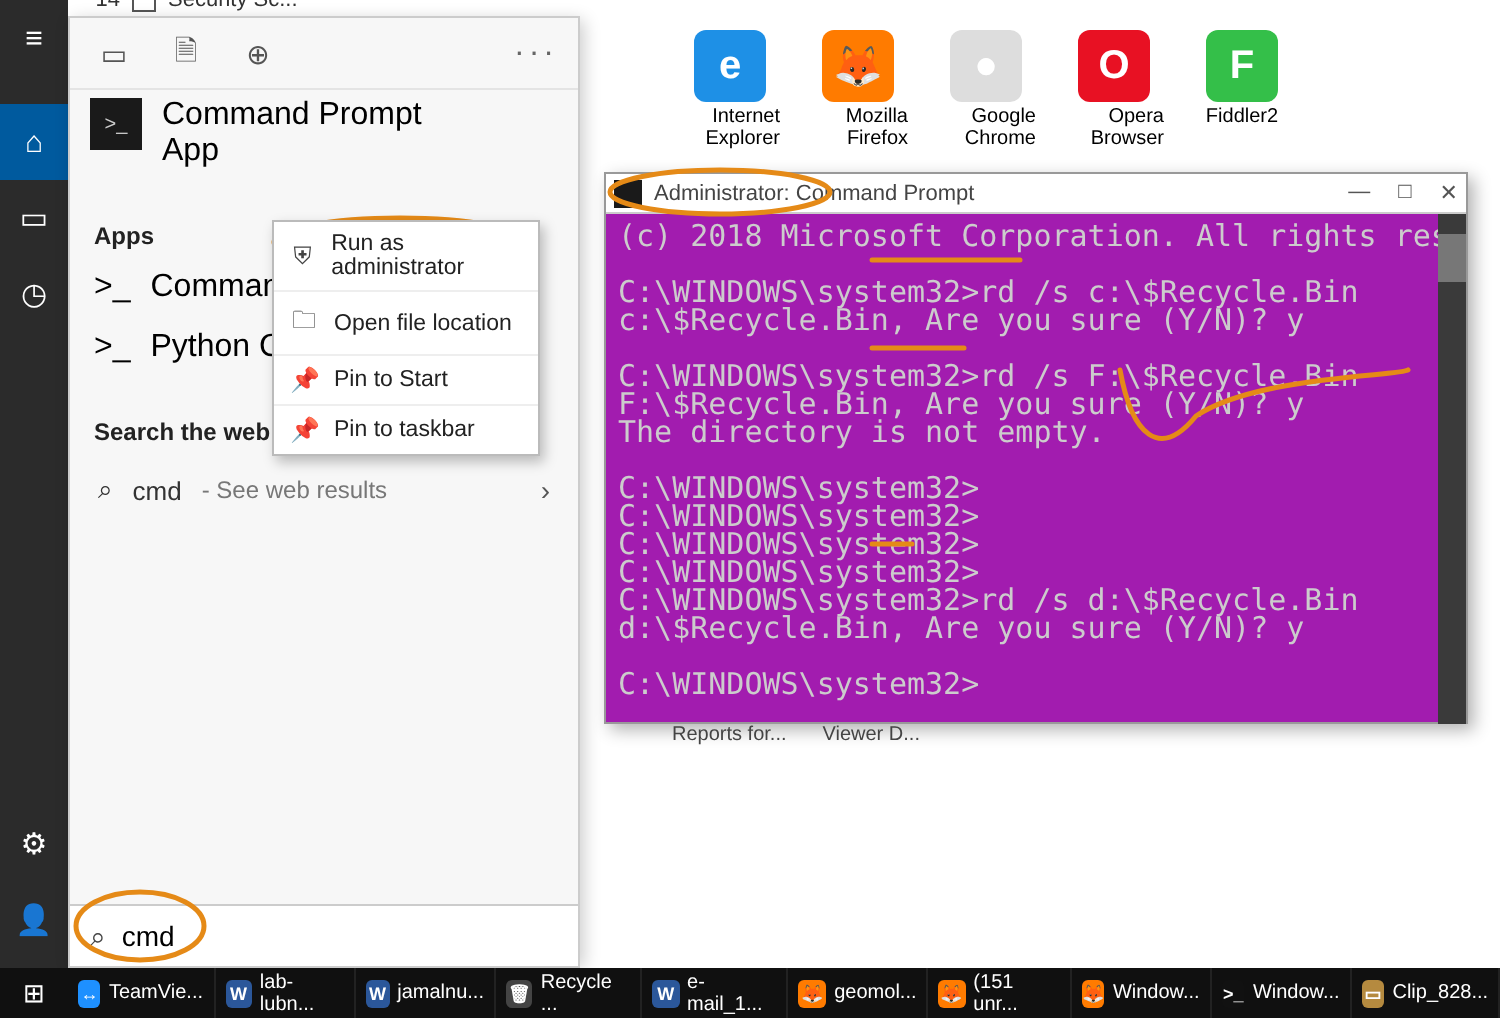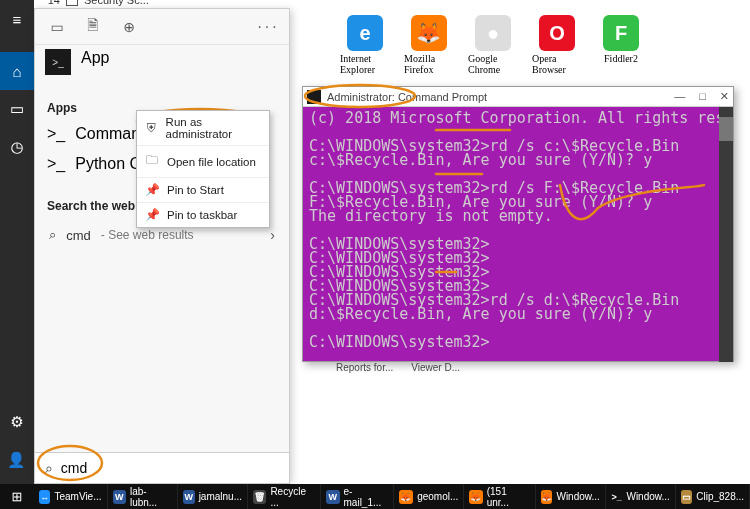--- a/index.html
+++ b/index.html
@@ -36,21 +36,21 @@
 
   
   .searchbox { position:absolute; left:34px; top:452px; width:256px; height:32px; background:#fff; border:1px solid #ccc; display:flex; align-items:center; padding:0 10px; gap:8px; }
   .searchbox .mag { font-size:14px; color:#444; }
   .searchbox input { border:none; outline:none; font-size:14px; flex:1; }
 
   
   .desk { position:absolute; top:15px; display:flex; gap:14px; }
   .deskgrp { width:50px; display:flex; flex-direction:column; align-items:center; gap:2px; }
   .deskgrp .ico { width:36px; height:36px; border-radius:6px; display:flex; align-items:center; justify-content:center; font-weight:700; font-size:20px; color:#fff; }
-  .deskgrp .lbl { font-size:10px; line-height:11px; text-align:left; color:#000;font-family:Liberation Serif, serif; }
+  .deskgrp .lbl { font-size:10px; line-height:11px; text-align:right; color:#000; }
 
   
   .cmdwin { position:absolute; left:302px; top:86px; width:432px; height:276px; background:#a21caf; border:1px solid #999; box-shadow:3px 3px 8px rgba(0,0,0,.3); }
   .cmd-titlebar { height:20px; background:#fff; border-bottom:1px solid #ccc; display:flex; align-items:center; padding:0 4px; font-size:11px; color:#444; }
   .cmd-titlebar .cico { width:14px; height:14px; background:#1a1a1a; margin-right:6px; display:inline-block; }
   .cmd-titlebar .wbtns { margin-left:auto; display:flex; gap:14px; font-size:11px; color:#555; }
   .cmdbody { font-family:Consolas,monospace; font-size:15px; color:#ccc; padding:4px 6px; line-height:14px; height:255px; overflow:hidden; position:relative; }
   .cmdbody .scr { position:absolute; right:0; top:0; width:14px; height:100%; background:#3a3a3a; }
   .cmdbody .scr .thumb { position:absolute; top:10px; width:14px; height:24px; background:#777; }
 
@@ -91,20 +91,21 @@
   <div class="sp-top">
     <div class="sp-topicon">▭</div>
     <div class="sp-topicon">🗎</div>
     <div class="sp-topicon">⊕</div>
     <div class="sp-dots">···</div>
   </div>
 
   <div class="sp-best">
     <div class="blk" style="width:26px;height:26px;background:#1a1a1a;color:#ccc;display:flex;align-items:center;justify-content:center;font-size:10px">&gt;_</div>
     <div>
+      <div class="ttl">Command Prompt</div>
       <div class="sub">App</div>
     </div>
   </div>
 
   <div class="sp-section" style="margin-top:18px">Apps</div>
   <div class="sp-apps-row">
     <div class="blk">&gt;_</div>
     <div class="ttl">Command Pro</div>
   </div>
   <div class="sp-apps-row">

